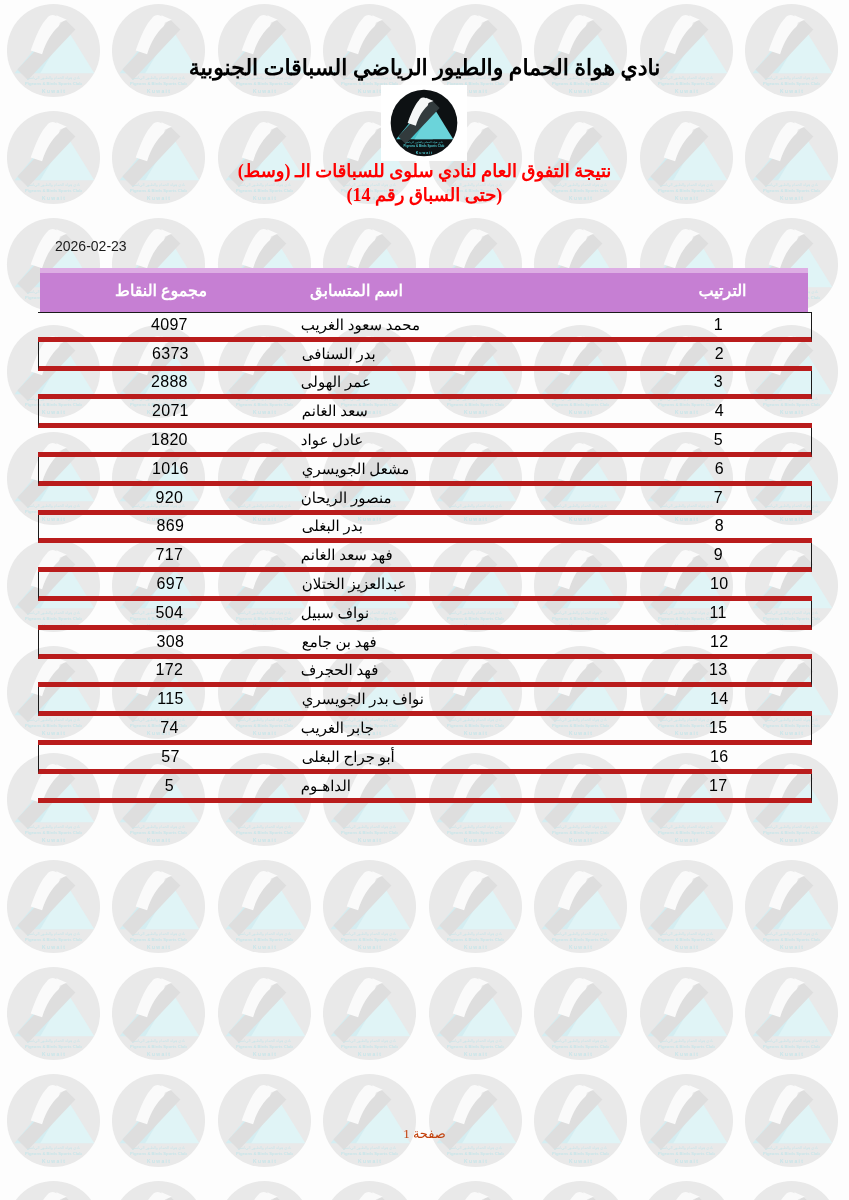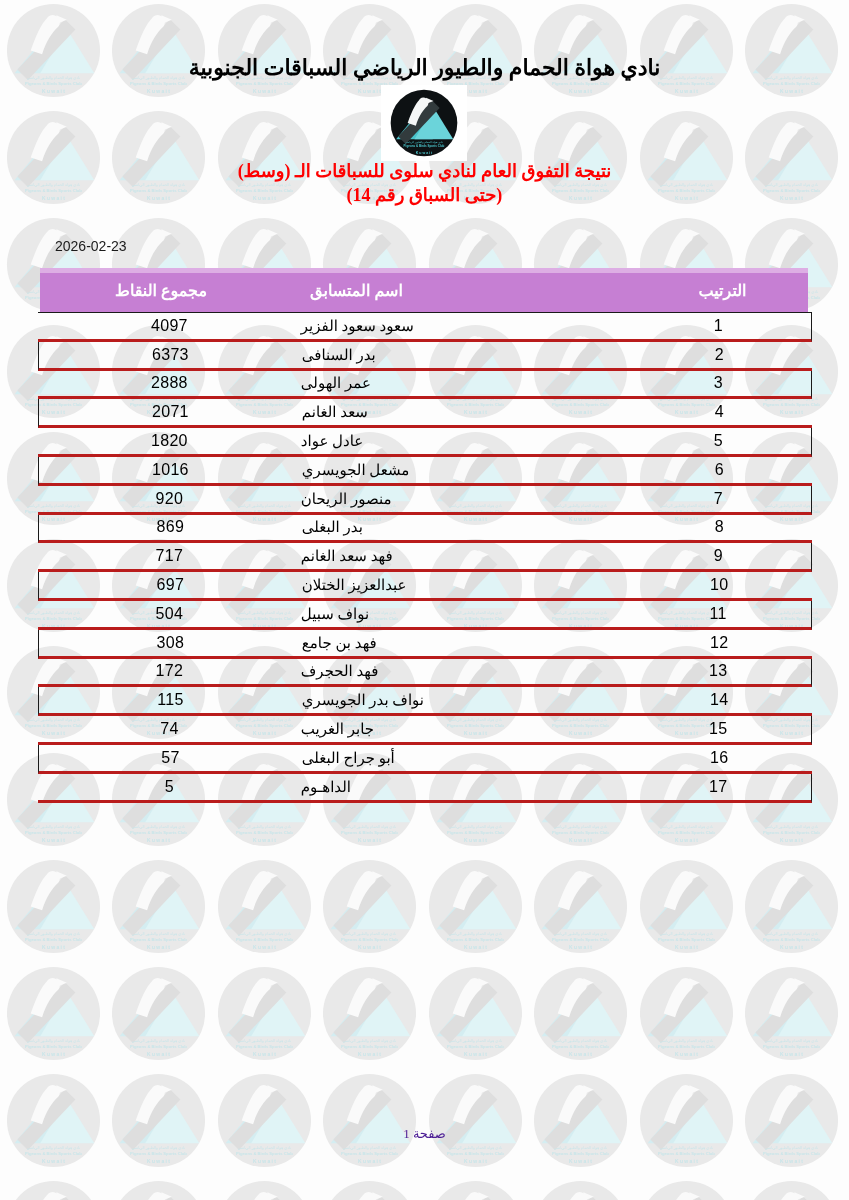--- a/index.html
+++ b/index.html
@@ -35,31 +35,31 @@
     box-sizing:border-box;margin-left:2px;width:768px;height:44px;
     display:flex;align-items:center;
     background:linear-gradient(#ddaee4 0 5px, rgba(198,127,211,0.88) 5px);
     color:#ffffff;font-weight:bold;font-size:16px;
     font-family:"Liberation Serif","DejaVu Serif",serif;
     gap:28px;
   }
   .tbody{border-top:1px solid #1a1a1a;width:774px;}
   .trow{
     box-sizing:border-box;display:flex;align-items:center;height:28.8px;
-    border-bottom:3px solid #b91c1c;font-size:15px;
+    border-bottom:5px solid #b91c1c;font-size:15px;
   }
   .trow:nth-child(odd){border-right:1px solid #1a1a1a;}
   .trow:nth-child(even){border-left:1px solid #1a1a1a;}
   .c-points{width:34%;text-align:center;}
   .c-name{width:42%;text-align:left;font-family:"Liberation Serif","DejaVu Serif",serif;}
   .c-rank{width:24%;text-align:center;}
   .trow .c-points,.trow .c-rank{font-size:16px;letter-spacing:0.3px;}
   .page-footer{
     position:absolute;top:1126px;left:0;right:0;text-align:center;
-    font-size:13px;color:#4c1d95;
+    font-size:13px;color:#c2410c;
     font-family:"Liberation Serif","DejaVu Serif",serif;
   }
 </style>
 </head>
 <body>
 
 <div class="page">
 
   <div class="wm-layer" id="wm-layer">
       <div class="wm" style="left: 5.5px; top: 2.5px;"><svg viewBox="0 0 100 100" xmlns="http://www.w3.org/2000/svg">
@@ -1242,21 +1242,21 @@
 
   <div class="results-table">
     <div class="thead" id="thead" dir="ltr" style="background: linear-gradient(rgb(221, 174, 228) 0px, rgb(221, 174, 228) 5px, rgb(198, 127, 211) 5px);">
       <div class="c-points">مجموع النقاط</div>
       <div class="c-name">اسم المتسابق</div>
       <div class="c-rank">الترتيب</div>
     </div>
     <div class="tbody" id="tbody">
         <div class="trow">
           <div class="c-points">4097</div>
-          <div class="c-name">سعود سعود الفزير</div>
+          <div class="c-name">محمد سعود الغريب</div>
           <div class="c-rank">1</div>
         </div>
         <div class="trow">
           <div class="c-points">6373</div>
           <div class="c-name">بدر السنافى</div>
           <div class="c-rank">2</div>
         </div>
         <div class="trow">
           <div class="c-points">2888</div>
           <div class="c-name">عمر الهولى</div>

